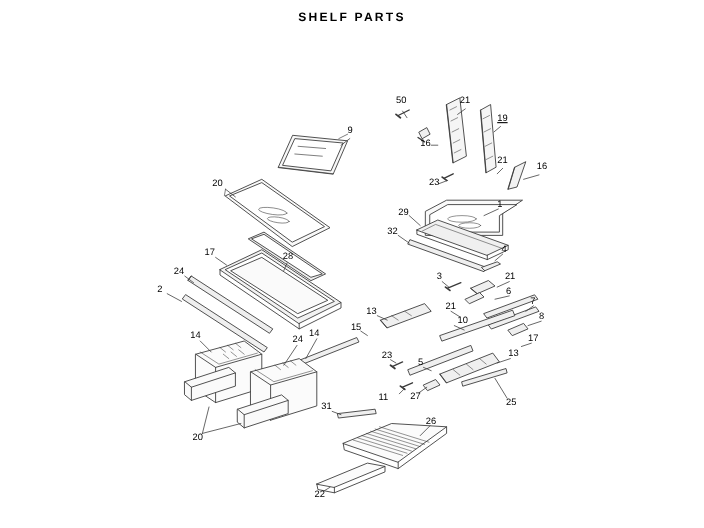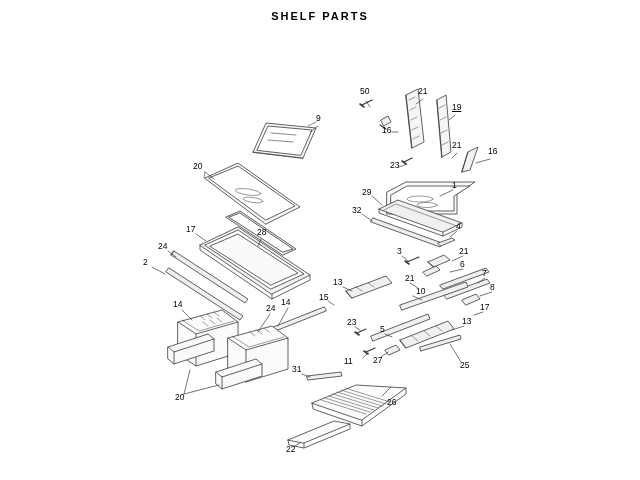--- a/index.html
+++ b/index.html
@@ -303,17 +303,17 @@
   <div class="callout" style="left:480px; top:303px;">17</div>
   <div class="callout" style="left:173px; top:300px;">14</div>
   <div class="callout" style="left:380px; top:325px;">5</div>
   <div class="callout" style="left:462px; top:317px;">13</div>
   <div class="callout" style="left:347px; top:318px;">23</div>
   <div class="callout" style="left:281px; top:298px;">14</div>
   <div class="callout" style="left:344px; top:357px;">11</div>
   <div class="callout" style="left:373px; top:356px;">27</div>
   <div class="callout" style="left:460px; top:361px;">25</div>
   <div class="callout" style="left:292px; top:365px;text-align:right;">31</div>
-  <div class="callout" style="left:387px; top:378px;margin-top:20px;">26</div>
+  <div class="callout" style="left:387px; top:378px;">26</div>
   <div class="callout" style="left:175px; top:393px;">20</div>
   <div class="callout" style="left:286px; top:445px;">22</div>
 
 </div>
 
 </body></html>

